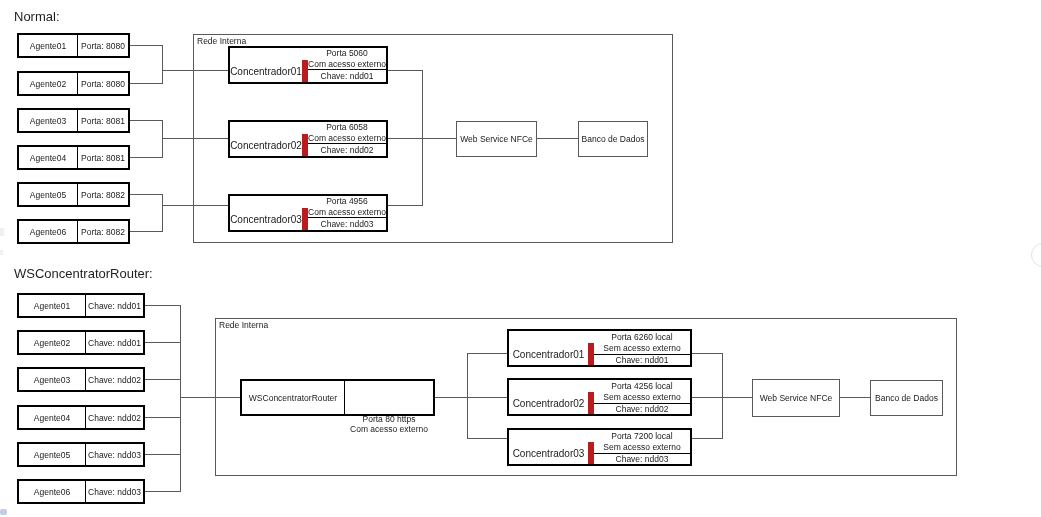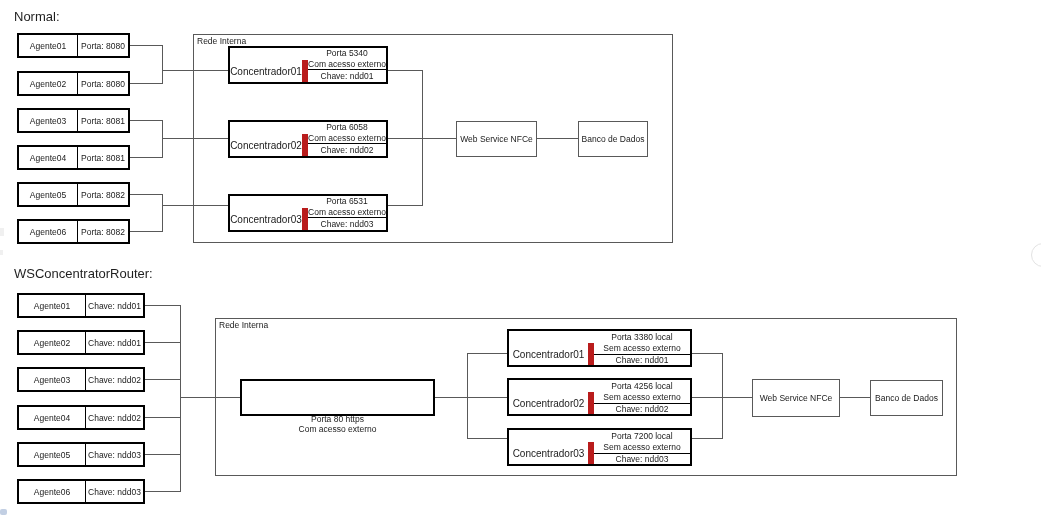--- a/index.html
+++ b/index.html
@@ -114,41 +114,41 @@
   </div>
   <div class="agent w1" style="left:17px;top:219px;width:113px;">
     <div class="nm">Agente06</div>
     <div class="dt">Porta: 8082</div>
   </div>
 
   <div class="conc top" style="left:228px;top:46px;width:160px;">
     <div class="nm">Concentrador01</div>
     <div class="rt">
       <div class="main">
-        <div>Porta 5340</div>
+        <div>Porta 5060</div>
         <div>Com acesso externo</div>
       </div>
       <div class="key">Chave: ndd01</div>
     </div>
   </div>
   <div class="conc top" style="left:228px;top:120px;width:160px;">
     <div class="nm">Concentrador02</div>
     <div class="rt">
       <div class="main">
         <div>Porta 6058</div>
         <div>Com acesso externo</div>
       </div>
       <div class="key">Chave: ndd02</div>
     </div>
   </div>
   <div class="conc top" style="left:228px;top:194px;width:160px;">
     <div class="nm">Concentrador03</div>
     <div class="rt">
       <div class="main">
-        <div>Porta 6531</div>
+        <div>Porta 4956</div>
         <div>Com acesso externo</div>
       </div>
       <div class="key">Chave: ndd03</div>
     </div>
   </div>
 
   <div class="plain" style="left:456px;top:121px;width:81px;height:36px;">Web Service NFCe</div>
   <div class="plain" style="left:578px;top:121px;width:70px;height:36px;">Banco de Dados</div>
 
   <div class="agent w2" style="left:17px;top:293px;width:128px;">
@@ -170,31 +170,32 @@
   <div class="agent w2" style="left:17px;top:442px;width:128px;">
     <div class="nm">Agente05</div>
     <div class="dt">Chave: ndd03</div>
   </div>
   <div class="agent w2" style="left:17px;top:479px;width:128px;">
     <div class="nm">Agente06</div>
     <div class="dt">Chave: ndd03</div>
   </div>
 
   <div class="router" style="left:240px;top:379px;width:195px;">
+    <div class="nm">WSConcentratorRouter</div>
     <div class="rt">
       <div>Porta 80 https</div>
       <div>Com acesso externo</div>
     </div>
   </div>
 
   <div class="conc bot" style="left:507px;top:329px;width:185px;">
     <div class="nm">Concentrador01</div>
     <div class="rt">
       <div class="main">
-        <div>Porta 3380 local</div>
+        <div>Porta 6260 local</div>
         <div>Sem acesso externo</div>
       </div>
       <div class="key">Chave: ndd01</div>
     </div>
   </div>
   <div class="conc bot" style="left:507px;top:378px;width:185px;">
     <div class="nm">Concentrador02</div>
     <div class="rt">
       <div class="main">
         <div>Porta 4256 local</div>

